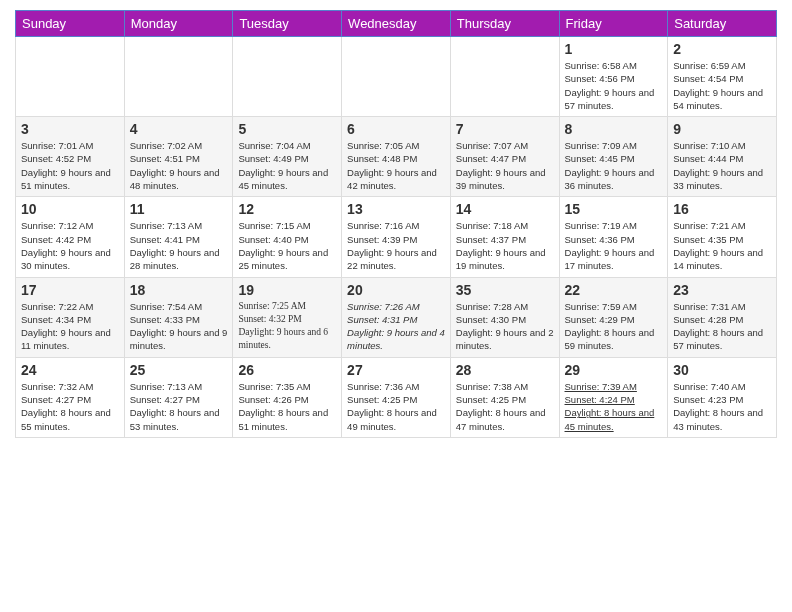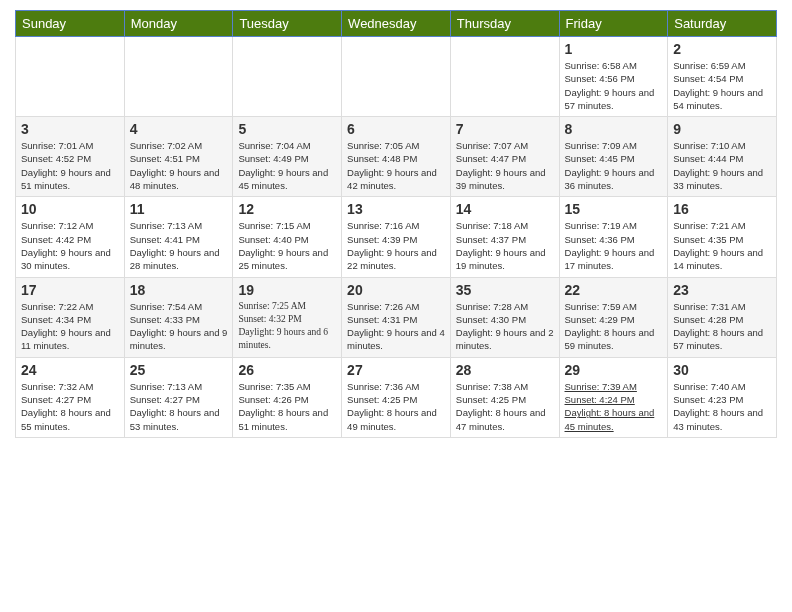--- a/index.html
+++ b/index.html
@@ -5,21 +5,21 @@
     * { box-sizing: border-box; margin: 0; padding: 0; }
     body { font-family: Arial, sans-serif; background: #fff; width: 792px; min-height: 612px; }
     .container { padding: 10px 15px; }
     .header { display: flex; justify-content: space-between; align-items: flex-start; margin-bottom: 8px; }
     .logo { display: flex; align-items: center; }
     .logo-icon { width: 28px; height: 28px; margin-right: 4px; }
     .title-area { text-align: right; }
     .month-title { font-size: 36px; font-weight: 300; color: #333; }
     .location { font-size: 14px; color: #555; margin-top: 2px; }
     .calendar { width: 100%; border-collapse: collapse; }
-    .calendar th { background: #4d7c0f; color: #fff; text-align: left; padding: 5px 6px; font-size: 13px; font-weight: normal; border: 1px solid #5580cc; }
+    .calendar th { background: #a21caf; color: #fff; text-align: left; padding: 5px 6px; font-size: 13px; font-weight: normal; border: 1px solid #5580cc; }
     .calendar td { vertical-align: top; padding: 4px 5px; border: 1px solid #ddd; width: calc(100%/7); min-height: 75px; background: #fff; }
     .calendar tr:nth-child(even) td { background: #f5f5f5; }
     .day-num { font-size: 14px; font-weight: bold; color: #333; display: block; margin-bottom: 2px; }
     .day-info { font-size: 9.5px; color: #333; line-height: 1.4; }
     .empty { background: #fff !important; }
     .calendar tr:nth-child(odd) td.empty { background: #fff !important; }
   </style>
 </head>
 <body>
 
@@ -159,21 +159,21 @@
 Daylight: 9 hours and 9 minutes.</div>
           </td>
           <td>
             <span class="day-num">19</span>
             <div class="day-info" style="white-space: pre-line; font-family: Liberation Serif, serif;">Sunrise: 7:25 AM
 Sunset: 4:32 PM
 Daylight: 9 hours and 6 minutes.</div>
           </td>
           <td>
             <span class="day-num">20</span>
-            <div class="day-info" style="white-space: pre-line;">Sunrise: 7:26 AM
+            <div class="day-info" style="white-space: pre-line; font-style: italic;">Sunrise: 7:26 AM
 Sunset: 4:31 PM
 Daylight: 9 hours and 4 minutes.</div>
           </td>
           <td>
             <span class="day-num">35</span>
             <div class="day-info" style="white-space: pre-line;">Sunrise: 7:28 AM
 Sunset: 4:30 PM
 Daylight: 9 hours and 2 minutes.</div>
           </td>
           <td>

